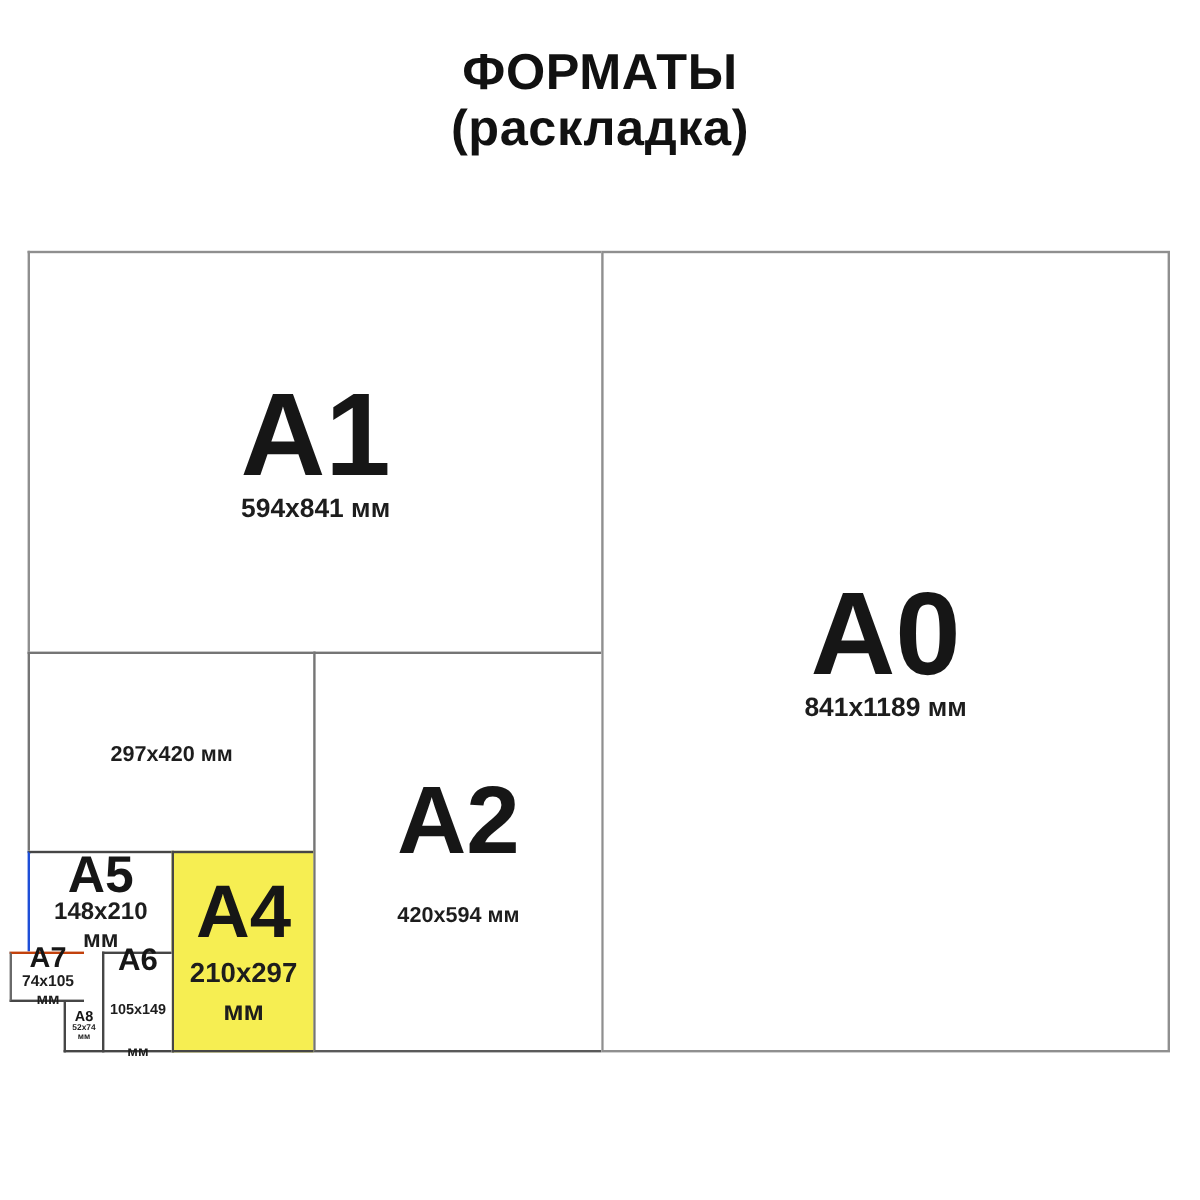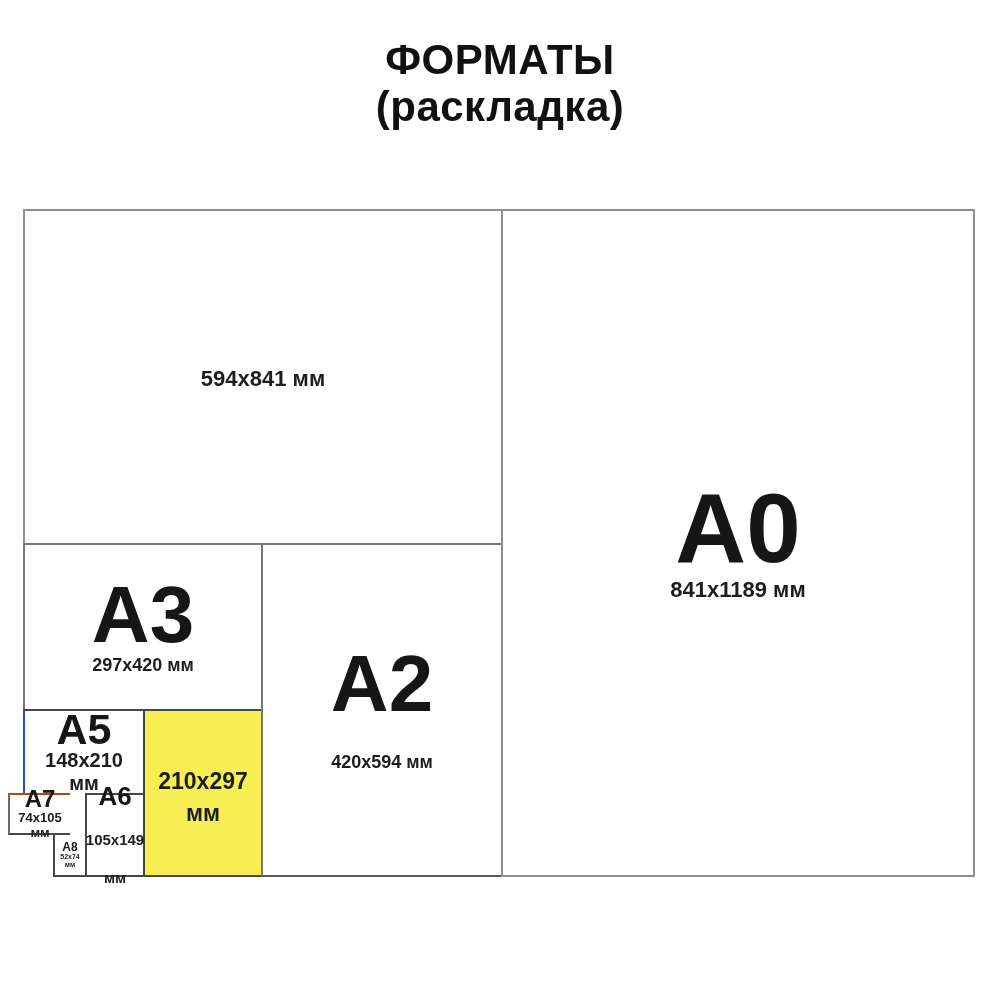--- a/index.html
+++ b/index.html
@@ -42,62 +42,63 @@
   .fmt-dims  { font-weight:700; color:#1d1d1d; }
   .a1 .fmt-label, .a0 .fmt-label { font-size:98px;  line-height:0.92; }
   .a1 .fmt-dims,  .a0 .fmt-dims  { font-size:22px;  line-height:1.2; margin-top:4px; }
   .a3 .fmt-label, .a2 .fmt-label { font-size:80px;  line-height:0.92; }
   .a3 .fmt-dims,  .a2 .fmt-dims  { font-size:18px;  line-height:1.2; margin-top:3px; }
   .a4 .fmt-label { font-size:62px; line-height:0.95; }
   .a4 .fmt-dims  { font-size:23px; line-height:1.0;  margin-top:9px; }
   .a5 .fmt-label { font-size:43px; line-height:0.85; }
   .a5 .fmt-dims  { font-size:20px; line-height:0.95; margin-top:4px; }
   .a6 .fmt-label { font-size:26px; line-height:0.9; }
-  .a6 .fmt-dims  { font-size:15px; line-height:1.0; margin-top:3px; }
+  .a6 .fmt-dims  { font-size:12px; line-height:1.0; margin-top:3px; }
   .a7 .fmt-label { font-size:24px; line-height:0.8; }
   .a7 .fmt-dims  { font-size:13px;  line-height:1.0; margin-top:2px; }
   .a8 .fmt-label { font-size:12px; line-height:0.85; }
   .a8 .fmt-dims  { font-size:7px;  line-height:1.0; margin-top:1px; }
 </style>
 </head>
 <body>
 
 <div class="page">
 
   <div class="title-block">
     <div>ФОРМАТЫ</div>
     <div>(раскладка)</div>
   </div>
 
   <div class="sheet a1">
+    <div class="fmt-label">A1</div>
     <div class="fmt-dims">594x841 мм</div>
   </div>
 
   <div class="sheet a0">
     <div class="fmt-label">A0</div>
     <div class="fmt-dims">841x1189 мм</div>
   </div>
 
   <div class="sheet a3">
-    <div class="fmt-label">A3</div>
     <div class="fmt-dims">297x420 мм</div>
   </div>
 
   <div class="sheet a2">
     <div class="fmt-label">A2</div>
     <div class="fmt-dims">420x594 мм</div>
   </div>
 
   <div class="sheet a5">
     <div class="fmt-label">A5</div>
     <div class="fmt-dims">148x210</div>
     <div class="fmt-dims">мм</div>
   </div>
 
   <div class="sheet a4" style="background: rgb(246, 238, 82);">
+    <div class="fmt-label">A4</div>
     <div class="fmt-dims">210x297</div>
     <div class="fmt-dims">мм</div>
   </div>
 
   <div class="sheet a7">
     <div class="fmt-label">A7</div>
     <div class="fmt-dims">74x105</div>
     <div class="fmt-dims">мм</div>
   </div>
 

